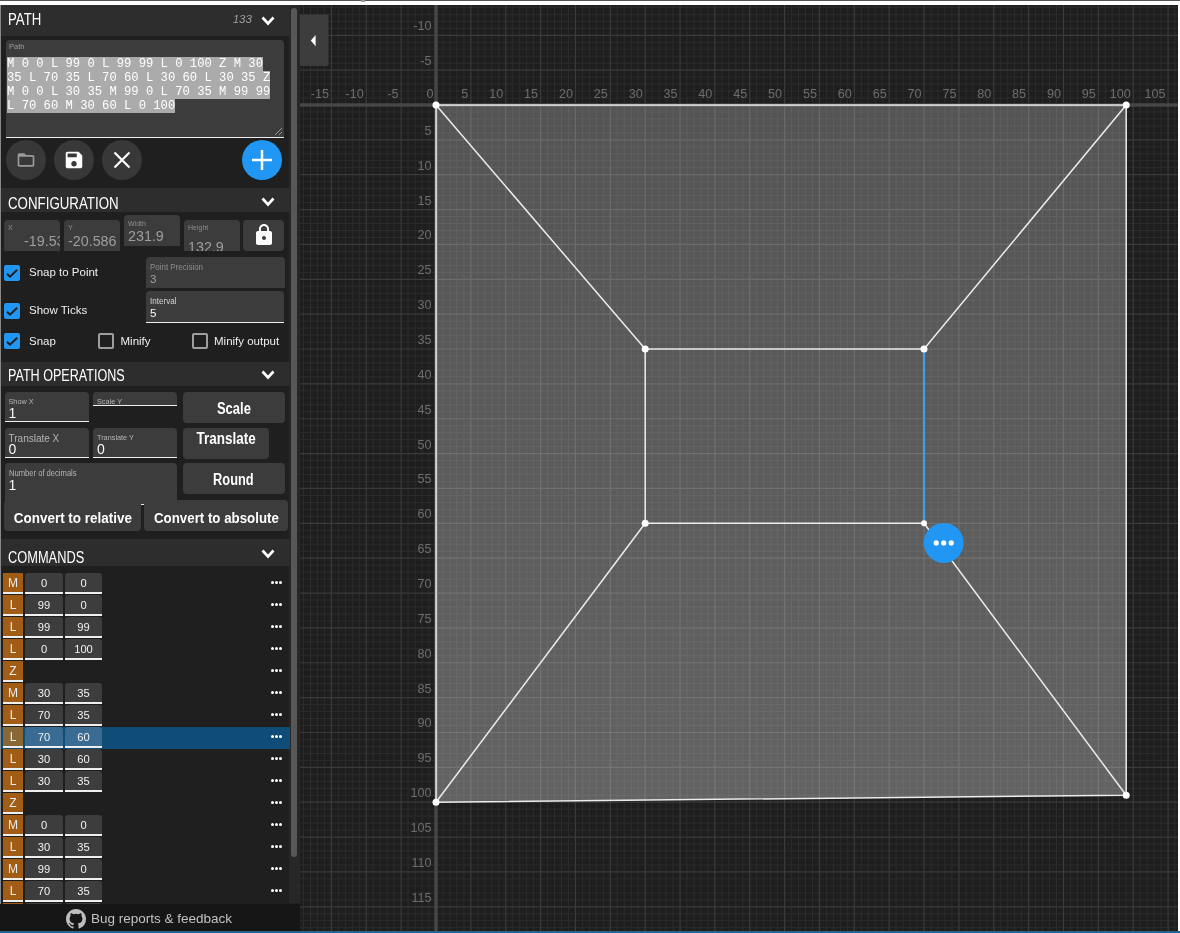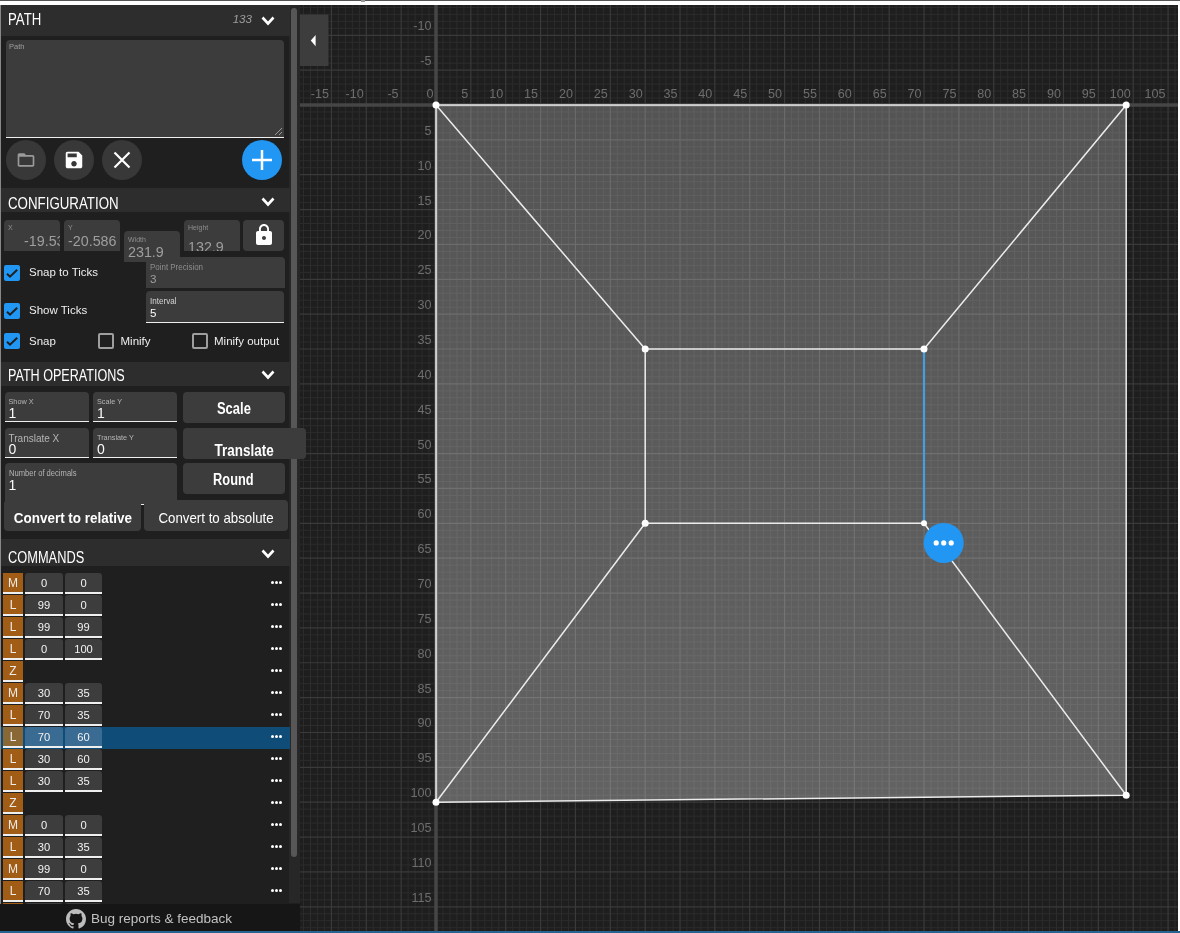--- a/index.html
+++ b/index.html
@@ -91,20 +91,24 @@
 <div style="position:absolute;left:288.5px;top:4px;width:11.5px;height:899px;background:#272727"></div>
 <div style="position:absolute;left:291px;top:8px;width:6px;height:849px;background:#575757;border-radius:4px"></div>
 <div style="position:absolute;left:0;top:4px;width:290px;height:32px;background:#2d2d2d"></div>
     <div style="position:absolute;left:8px;top:10.8px;font-size:16px;color:#fff;white-space:nowrap;transform:scaleX(0.8239);transform-origin:0 0">PATH</div>
     <svg style="position:absolute;left:260.5px;top:16px" width="14" height="10">
       <path d="M1.5,1.5 L7,7.5 L12.5,1.5" stroke="#fff" stroke-width="2.6" fill="none"></path>
     </svg>
     <div style="position:absolute;right:48px;top:12px;font-style:italic;font-size:11.6px;color:#9e9e9e">133</div>
 <div style="position:absolute;left:6px;top:40px;width:278px;height:97px;background:#3c3c3c;border-radius:4px 4px 0 0">
 <div style="position:absolute;left:3px;top:2px;font-size:7.5px;color:#9e9e9e">Path</div>
+<div style="position:absolute;left:1px;top:16.5px;font-family:'Liberation Mono',monospace;font-size:12.2px;line-height:14.3px;white-space:pre"><span style="background:#ababab;color:#fff">M 0 0 L 99 0 L 99 99 L 0 100 Z M 30
+35 L 70 35 L 70 60 L 30 60 L 30 35 Z
+M 0 0 L 30 35 M 99 0 L 70 35 M 99 99
+L 70 60 M 30 60 L 0 100</span></div>
 <svg style="position:absolute;right:1px;bottom:1px" width="8" height="8">
         <path d="M7,0 L0,7 M7,4 L4,7" stroke="#999" stroke-width="1" fill="none"></path>
       </svg>
 <div style="position:absolute;left:0;bottom:-1px;width:278px;height:1.5px;background:#efefef"></div>
 </div>
 <div style="position:absolute;left:6px;top:140px;width:40px;height:40px;border-radius:50%;background:#383838">
       <svg width="20" height="20" viewBox="0 0 24 24" style="position:absolute;left:50%;top:50%;transform:translate(-50%,-50%)">
         <path d="M10 4H4c-1.1 0-1.99.9-1.99 2L2 18c0 1.1.9 2 2 2h16c1.1 0 2-.9 2-2V8c0-1.1-.9-2-2-2h-8l-2-2zm10 14H4V8h16v10z" fill="#9a9a9a"></path>
       </svg>
     </div>
@@ -129,37 +133,37 @@
       <path d="M1.5,1.5 L7,7.5 L12.5,1.5" stroke="#fff" stroke-width="2.6" fill="none"></path>
     </svg>
 <div style="position:absolute;left:4px;top:219.5px;width:56px;height:31px;background:#3c3c3c;border-radius:4px 4px 0 0;overflow:hidden">
       <div style="position:absolute;left:4px;top:4.5px;font-size:7px;color:#8e8e8e;white-space:nowrap">X</div>
       <div style="position:absolute;left:20px;top:13px;font-size:14.3px;color:#9e9e9e;white-space:nowrap">-19.534</div>
     </div>
     <div style="position:absolute;left:64px;top:219.5px;width:56px;height:31px;background:#3c3c3c;border-radius:4px 4px 0 0;overflow:hidden">
       <div style="position:absolute;left:4px;top:4.5px;font-size:7px;color:#8e8e8e;white-space:nowrap">Y</div>
       <div style="position:absolute;left:4px;top:13px;font-size:14.3px;color:#9e9e9e;white-space:nowrap">-20.586</div>
     </div>
-    <div style="position:absolute;left:124px;top:231px;width:56px;height:31px;background:#3c3c3c;border-radius:4px 4px 0 0;overflow:hidden">
+    <div style="position:absolute;left:124px;top:215px;width:56px;height:31px;background:#3c3c3c;border-radius:4px 4px 0 0;overflow:hidden">
       <div style="position:absolute;left:4px;top:4.5px;font-size:7px;color:#8e8e8e;white-space:nowrap">Width</div>
       <div style="position:absolute;left:4px;top:13px;font-size:14.3px;color:#9e9e9e;white-space:nowrap">231.9</div>
     </div>
     <div style="position:absolute;left:184px;top:219.5px;width:56px;height:31px;background:#3c3c3c;border-radius:4px 4px 0 0;overflow:hidden">
       <div style="position:absolute;left:4px;top:4.5px;font-size:7px;color:#8e8e8e;white-space:nowrap">Height</div>
       <div style="position:absolute;left:4px;top:19px;font-size:14.3px;color:#9e9e9e;white-space:nowrap">132.9</div>
     </div>
 <div style="position:absolute;left:243px;top:219.5px;width:41px;height:31px;background:#3c3c3c;border-radius:4px">
       <svg width="24" height="24" viewBox="0 0 24 24" style="position:absolute;left:50%;top:50%;transform:translate(-50%,-50%)">
         <path d="M18 8h-1V6c0-2.76-2.24-5-5-5S7 3.24 7 6v2H6c-1.1 0-2 .9-2 2v10c0 1.1.9 2 2 2h12c1.1 0 2-.9 2-2V10c0-1.1-.9-2-2-2zm-6 9c-1.1 0-2-.9-2-2s.9-2 2-2 2 .9 2 2-.9 2-2 2zm3.1-9H8.9V6c0-1.71 1.39-3.1 3.1-3.1 1.71 0 3.1 1.39 3.1 3.1v2z" fill="#fff"></path>
       </svg>
     </div>
 <div style="position:absolute;left:4px;top:264.5px;width:16px;height:16px;background:#2196f3;border-radius:2px"><svg width="16" height="16">
         <path d="M3,8.8 L6,11.7 L13.2,4.7" stroke="#1f1f1f" stroke-width="2" fill="none"></path>
       </svg></div>
-    <div style="position:absolute;left:29px;top:266px;font-size:11.5px;color:#eee">Snap to Ticks</div>
+    <div style="position:absolute;left:29px;top:266px;font-size:11.5px;color:#eee">Snap to Point</div>
     <div style="position:absolute;left:146px;top:257px;width:139px;height:31px;background:#3c3c3c;border-radius:4px 4px 0 0;overflow:hidden">
       <div style="position:absolute;left:4px;top:3.5px;font-size:9.5px;color:#8e8e8e;white-space:nowrap;transform:scaleX(0.8364);transform-origin:0 0">Point Precision</div>
       <div style="position:absolute;left:4px;top:14.5px;font-size:11.6px;color:#9e9e9e;white-space:nowrap">3</div>
     </div>
     <div style="position:absolute;left:4px;top:302.5px;width:16px;height:16px;background:#2196f3;border-radius:2px"><svg width="16" height="16">
         <path d="M3,8.8 L6,11.7 L13.2,4.7" stroke="#1f1f1f" stroke-width="2" fill="none"></path>
       </svg></div>
     <div style="position:absolute;left:29px;top:304px;font-size:11.5px;color:#eee">Show Ticks</div>
     <div style="position:absolute;left:146px;top:291px;width:138px;height:32px;background:#3c3c3c;border-radius:4px 4px 0 0;overflow:hidden">
       <div style="position:absolute;left:4px;top:3.5px;font-size:9.5px;color:#d5d5d5;white-space:nowrap;transform:scaleX(0.8506);transform-origin:0 0">Interval</div>
@@ -177,53 +181,53 @@
 <div style="position:absolute;left:0;top:362px;width:290px;height:24px;background:#2d2d2d"></div>
     <div style="position:absolute;left:8px;top:367px;font-size:16px;color:#fff;white-space:nowrap;transform:scaleX(0.7861);transform-origin:0 0">PATH OPERATIONS</div>
     <svg style="position:absolute;left:260.5px;top:370px" width="14" height="10">
       <path d="M1.5,1.5 L7,7.5 L12.5,1.5" stroke="#fff" stroke-width="2.6" fill="none"></path>
     </svg>
 <div style="position:absolute;left:4.5px;top:392px;width:84.5px;height:30px;background:#3c3c3c;border-radius:4px 4px 0 0;overflow:hidden">
       <div style="position:absolute;left:4px;top:4.5px;font-size:7.3px;color:#b5b5b5;white-space:nowrap">Show X</div>
       <div style="position:absolute;left:4px;top:12.5px;font-size:14px;color:#fafafa;white-space:nowrap">1</div>
       <div style="position:absolute;left:0;bottom:0;width:84.5px;height:1.5px;background:#efefef"></div>
     </div>
-    <div style="position:absolute;left:93px;top:392px;width:84px;height:30px;background:#3c3c3c;border-radius:4px 4px 0 0;overflow:hidden">
+    <div style="position:absolute;left:93px;top:392px;width:84px;height:14px;background:#3c3c3c;border-radius:4px 4px 0 0;overflow:hidden">
       <div style="position:absolute;left:4px;top:4.5px;font-size:7.3px;color:#b5b5b5;white-space:nowrap">Scale Y</div>
       <div style="position:absolute;left:4px;top:12.5px;font-size:14px;color:#fafafa;white-space:nowrap">1</div>
       <div style="position:absolute;left:0;bottom:0;width:84px;height:1.5px;background:#efefef"></div>
     </div>
     <div style="position:absolute;left:183px;top:392px;width:101.5px;height:30.5px;background:#3c3c3c;border-radius:4px;display:flex;align-items:center;justify-content:center;font-size:16px;font-weight:bold;color:#fff;white-space:nowrap">
       <span style="transform:scaleX(0.8108);position:relative;top:1.5px">Scale</span>
     </div>
     <div style="position:absolute;left:4.5px;top:428px;width:84.5px;height:30px;background:#3c3c3c;border-radius:4px 4px 0 0;overflow:hidden">
       <div style="position:absolute;left:4px;top:4.5px;font-size:10px;color:#b5b5b5;white-space:nowrap">Translate X</div>
       <div style="position:absolute;left:4px;top:12.5px;font-size:14px;color:#fafafa;white-space:nowrap">0</div>
       <div style="position:absolute;left:0;bottom:0;width:84.5px;height:1.5px;background:#efefef"></div>
     </div>
     <div style="position:absolute;left:93px;top:428px;width:84px;height:30px;background:#3c3c3c;border-radius:4px 4px 0 0;overflow:hidden">
       <div style="position:absolute;left:4px;top:4.5px;font-size:7.3px;color:#b5b5b5;white-space:nowrap">Translate Y</div>
       <div style="position:absolute;left:4px;top:12.5px;font-size:14px;color:#fafafa;white-space:nowrap">0</div>
       <div style="position:absolute;left:0;bottom:0;width:84px;height:1.5px;background:#efefef"></div>
     </div>
-    <div style="position:absolute;left:183px;top:428px;width:123px;height:30.5px;background:#3c3c3c;border-radius:4px;display:flex;align-items:flex-end;justify-content:center;font-size:16px;font-weight:bold;color:#fff;white-space:nowrap">
+    <div style="position:absolute;left:183px;top:428px;width:86px;height:30.5px;background:#3c3c3c;border-radius:4px;display:flex;align-items:flex-start;justify-content:center;font-size:16px;font-weight:bold;color:#fff;white-space:nowrap">
       <span style="transform:scaleX(0.8412);position:relative;top:1.5px">Translate</span>
     </div>
     <div style="position:absolute;left:4.5px;top:463px;width:172.5px;height:42px;background:#3c3c3c;border-radius:4px 4px 0 0;overflow:hidden">
       <div style="position:absolute;left:4px;top:4px;font-size:9.5px;color:#b5b5b5;white-space:nowrap;transform:scaleX(0.8002);transform-origin:0 0">Number of decimals</div>
       <div style="position:absolute;left:4px;top:14px;font-size:14px;color:#fafafa;white-space:nowrap">1</div>
       <div style="position:absolute;left:0;bottom:0;width:172.5px;height:1.5px;background:#efefef"></div>
     </div>
     <div style="position:absolute;left:183px;top:463px;width:101.5px;height:31px;background:#3c3c3c;border-radius:4px;display:flex;align-items:center;justify-content:center;font-size:16px;font-weight:bold;color:#fff;white-space:nowrap">
       <span style="transform:scaleX(0.7996);position:relative;top:1.5px">Round</span>
     </div>
     <div style="position:absolute;left:4px;top:500px;width:137px;height:31px;background:#3c3c3c;border-radius:4px;display:flex;align-items:center;justify-content:center;font-size:15px;font-weight:bold;color:#fff;white-space:nowrap">
       <span style="transform:scaleX(0.8959);position:relative;top:1.5px">Convert to relative</span>
     </div>
-    <div style="position:absolute;left:144px;top:500px;width:144px;height:31px;background:#3c3c3c;border-radius:4px;display:flex;align-items:center;justify-content:center;font-size:15px;font-weight:normal;color:#fff;white-space:nowrap">
+    <div style="position:absolute;left:144px;top:500px;width:144px;height:31px;background:#3c3c3c;border-radius:4px;display:flex;align-items:center;justify-content:center;font-size:15px;font-weight:bold;color:#fff;white-space:nowrap">
       <span style="transform:scaleX(0.8861);position:relative;top:1.5px">Convert to absolute</span>
     </div>
 <div style="position:absolute;left:0;top:539px;width:290px;height:27px;background:#2d2d2d"></div>
     <div style="position:absolute;left:8px;top:548.8px;font-size:16px;color:#fff;white-space:nowrap;transform:scaleX(0.8012);transform-origin:0 0">COMMANDS</div>
     <svg style="position:absolute;left:260.5px;top:549px" width="14" height="10">
       <path d="M1.5,1.5 L7,7.5 L12.5,1.5" stroke="#fff" stroke-width="2.6" fill="none"></path>
     </svg>
 <div style="position:absolute;left:0;top:573px;width:290px;height:22px;background:transparent">
       <div style="position:absolute;left:3px;top:0;width:20px;height:19px;background:#a15c16;display:flex;align-items:center;justify-content:center;font-size:12px;color:#ececec">M</div>
       <div style="position:absolute;left:3px;top:19px;width:20px;height:1.5px;background:#efefef"></div>

